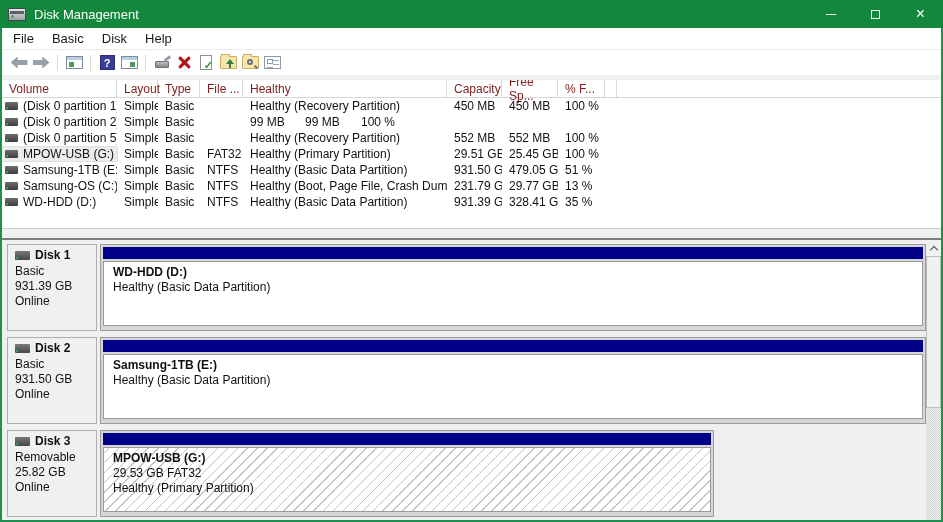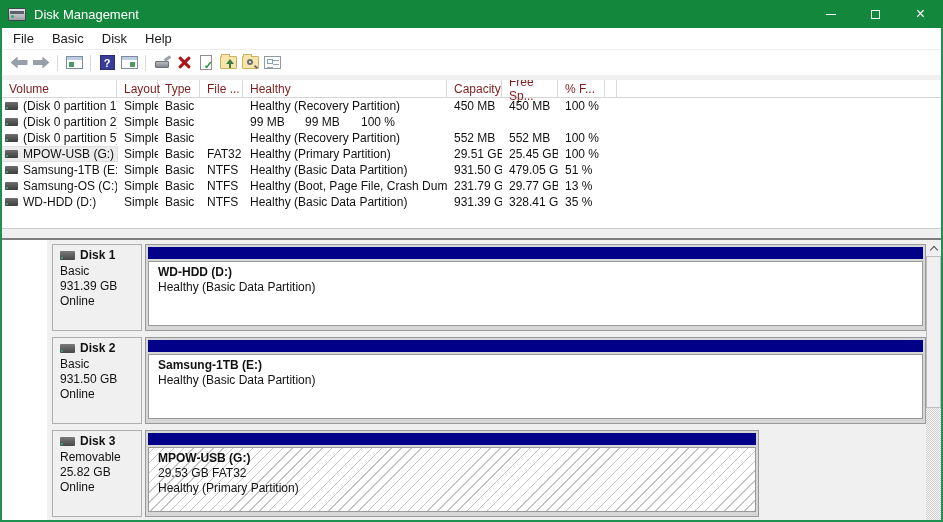--- a/index.html
+++ b/index.html
@@ -73,21 +73,21 @@
   .vcell { padding-left:7px; white-space:nowrap; overflow:hidden; }
   .volcell { display:flex; align-items:center; padding-left:3px; }
   .volcell.selected { background:#ececec; outline:1px solid #e0e0e0; }
   .vol-icon { width:13px; height:8px; background:linear-gradient(#6d6d6d,#3e3e3e); border-radius:1px; margin-right:5px; position:relative; flex:0 0 auto; }
   .vol-icon::after { content:""; position:absolute; left:1px; bottom:1px; width:2px; height:2px; background:#3aa06a; }
 
   
   .hscroll { height:12px; background:#f0f0f0; border-top:1px solid #cccccc; border-bottom:2px solid #7e7e7e; flex:0 0 auto; }
 
   
-  .bottompane { flex:1; background:#f0f0f0; display:flex; overflow:hidden;margin-left:45px; }
+  .bottompane { flex:1; background:#f0f0f0; display:flex; overflow:hidden; }
   .disk-area { flex:1; padding-top:4px; }
   .disk-row { display:flex; height:87px; margin-bottom:6px; padding-left:5px; }
   .disk-label { width:90px; flex:0 0 auto; border:1px solid #aeaeae; background:#f0f0f0; padding:3px 0 0 7px; }
   .disk-label .dname { display:flex; align-items:center; font-weight:bold; margin-bottom:2px; }
   .disk-icon { width:15px; height:9px; background:linear-gradient(#7a7a7a,#474747); border-radius:1px; margin-right:5px; position:relative; }
   .disk-icon::after { content:""; position:absolute; left:1px; bottom:1px; width:2px; height:2px; background:#3aa06a; }
   .disk-label .dline { line-height:15px; }
   .partition-region { flex:1; margin-left:3px; border:1px solid #9a9a9a; background:#d7d7d7; padding:2px; }
   .disk-row.narrow .partition-region { flex:0 0 614px; }
   .pbar { height:12px; background:#000089; margin-bottom:2px; }

